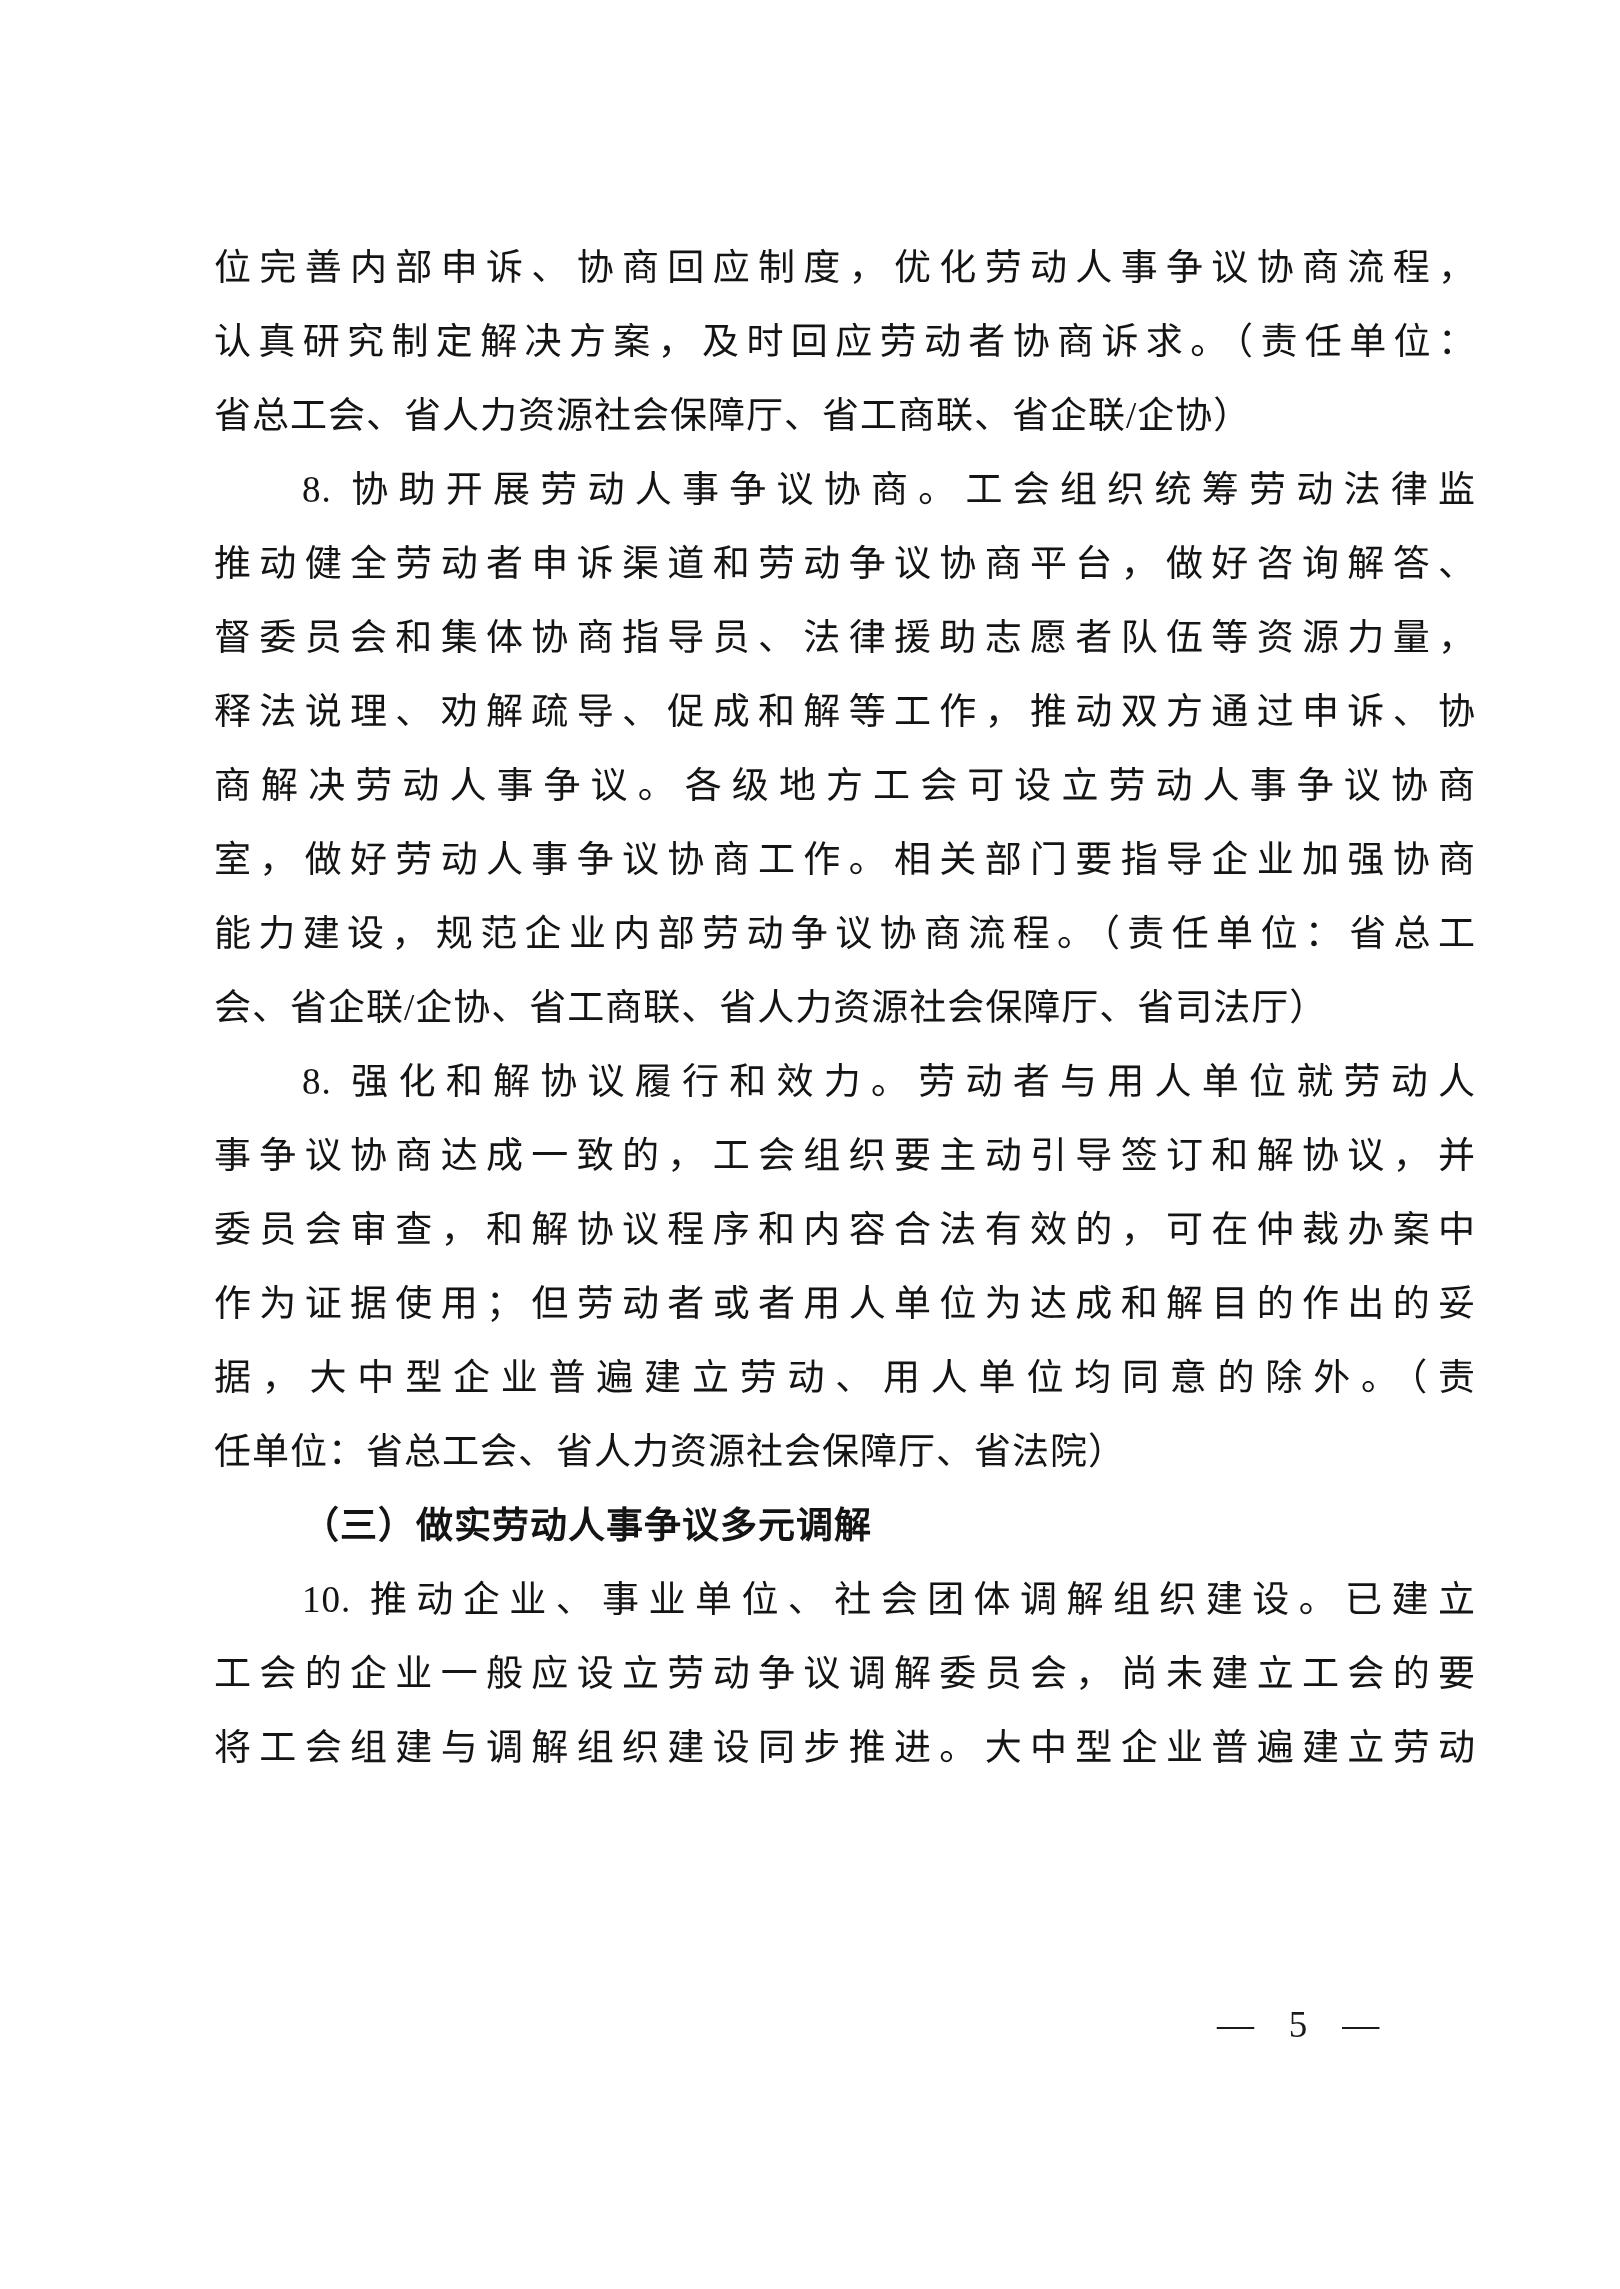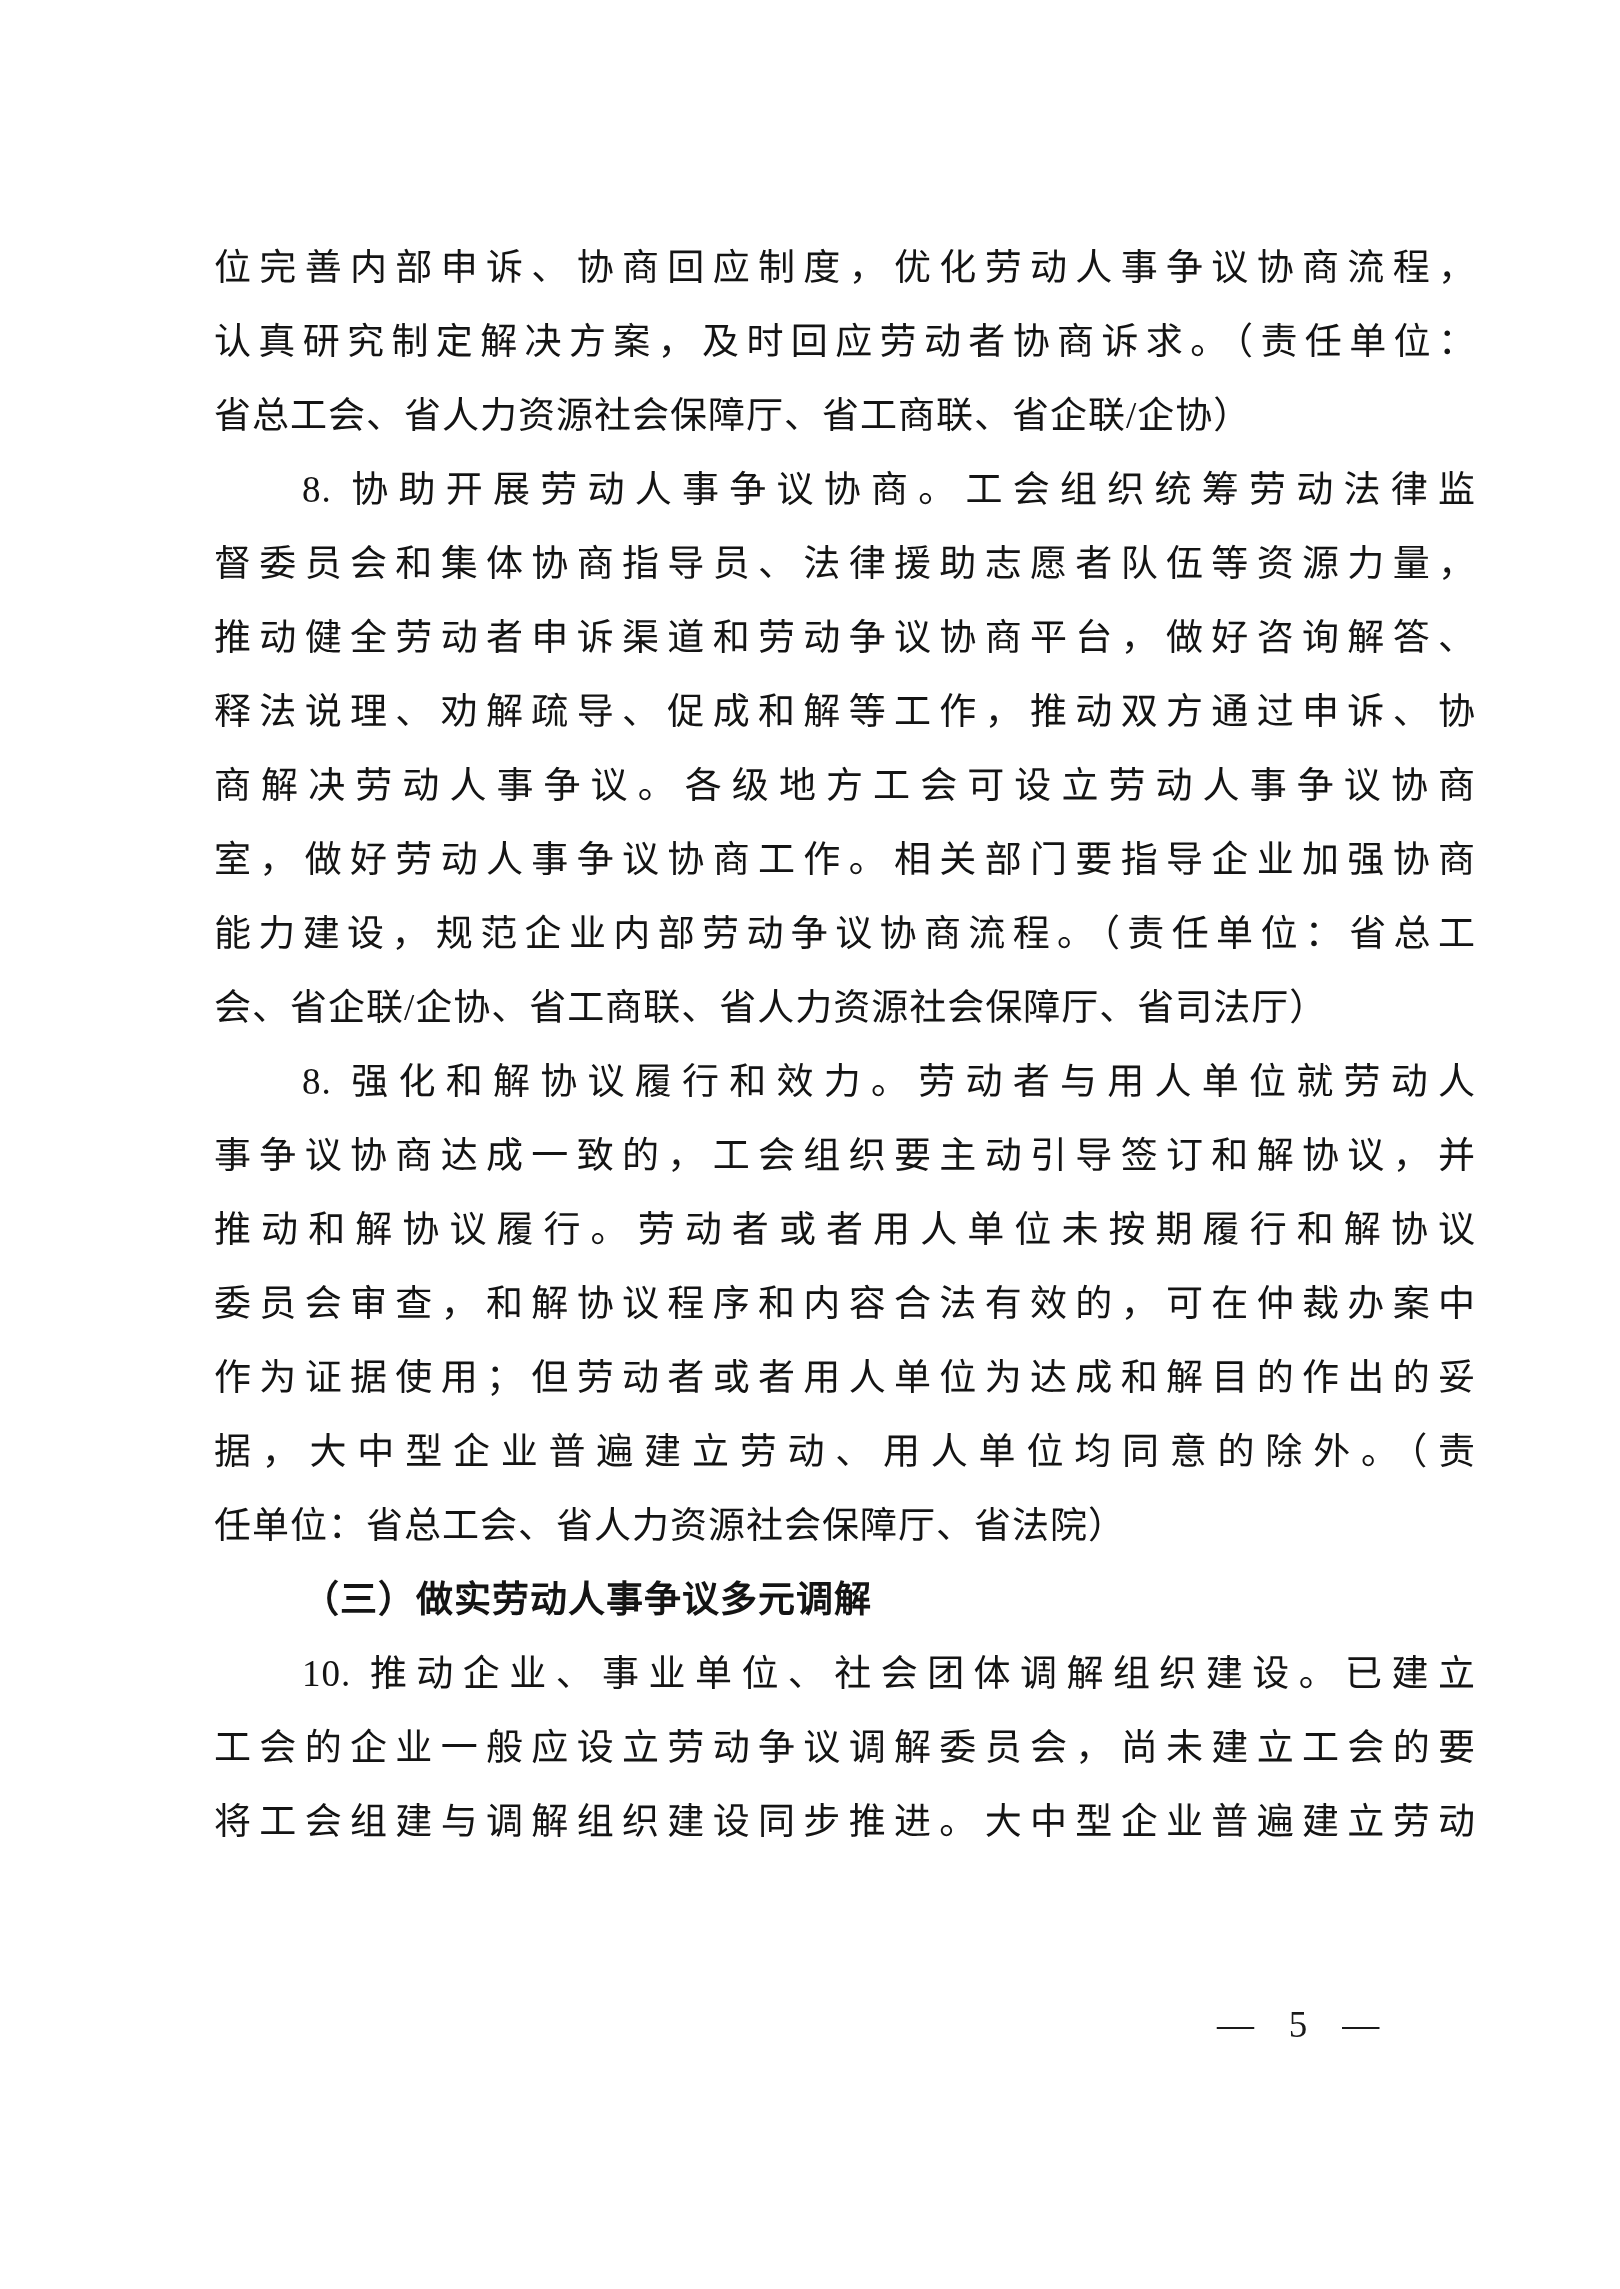--- a/index.html
+++ b/index.html
@@ -56,30 +56,29 @@
 </style>
 </head>
 <body>
 
 <div class="page">
   <main class="content" id="body-lines">
       <div class="line">位完善内部申诉、协商回应制度，优化劳动人事争议协商流程，</div>
       <div class="line">认真研究制定解决方案，及时回应劳动者协商诉求。（责任单位：</div>
       <div class="line short">省总工会、省人力资源社会保障厅、省工商联、省企联/企协）</div>
       <div class="line indent">8. 协助开展劳动人事争议协商。工会组织统筹劳动法律监</div>
+      <div class="line">推动健全劳动者申诉渠道和劳动争议协商平台，做好咨询解答、</div>
       <div class="line">督委员会和集体协商指导员、法律援助志愿者队伍等资源力量，</div>
-      <div class="line">推动健全劳动者申诉渠道和劳动争议协商平台，做好咨询解答、</div>
       <div class="line">释法说理、劝解疏导、促成和解等工作，推动双方通过申诉、协</div>
       <div class="line">商解决劳动人事争议。各级地方工会可设立劳动人事争议协商</div>
       <div class="line">室，做好劳动人事争议协商工作。相关部门要指导企业加强协商</div>
       <div class="line">能力建设，规范企业内部劳动争议协商流程。（责任单位：省总工</div>
       <div class="line short">会、省企联/企协、省工商联、省人力资源社会保障厅、省司法厅）</div>
       <div class="line indent">8. 强化和解协议履行和效力。劳动者与用人单位就劳动人</div>
       <div class="line">事争议协商达成一致的，工会组织要主动引导签订和解协议，并</div>
-      <div class="line">推动和解协议履行。劳动者或者用人单位未按期履行和解协议</div>
       <div class="line">委员会审查，和解协议程序和内容合法有效的，可在仲裁办案中</div>
       <div class="line">作为证据使用；但劳动者或者用人单位为达成和解目的作出的妥</div>
       <div class="line">据，大中型企业普遍建立劳动、用人单位均同意的除外。（责</div>
       <div class="line short">任单位：省总工会、省人力资源社会保障厅、省法院）</div>
       <div class="line indent short heading">（三）做实劳动人事争议多元调解</div>
       <div class="line indent">10. 推动企业、事业单位、社会团体调解组织建设。已建立</div>
       <div class="line">工会的企业一般应设立劳动争议调解委员会，尚未建立工会的要</div>
       <div class="line">将工会组建与调解组织建设同步推进。大中型企业普遍建立劳动</div>
     </main>
   <div class="page-number">— 5 —</div>

